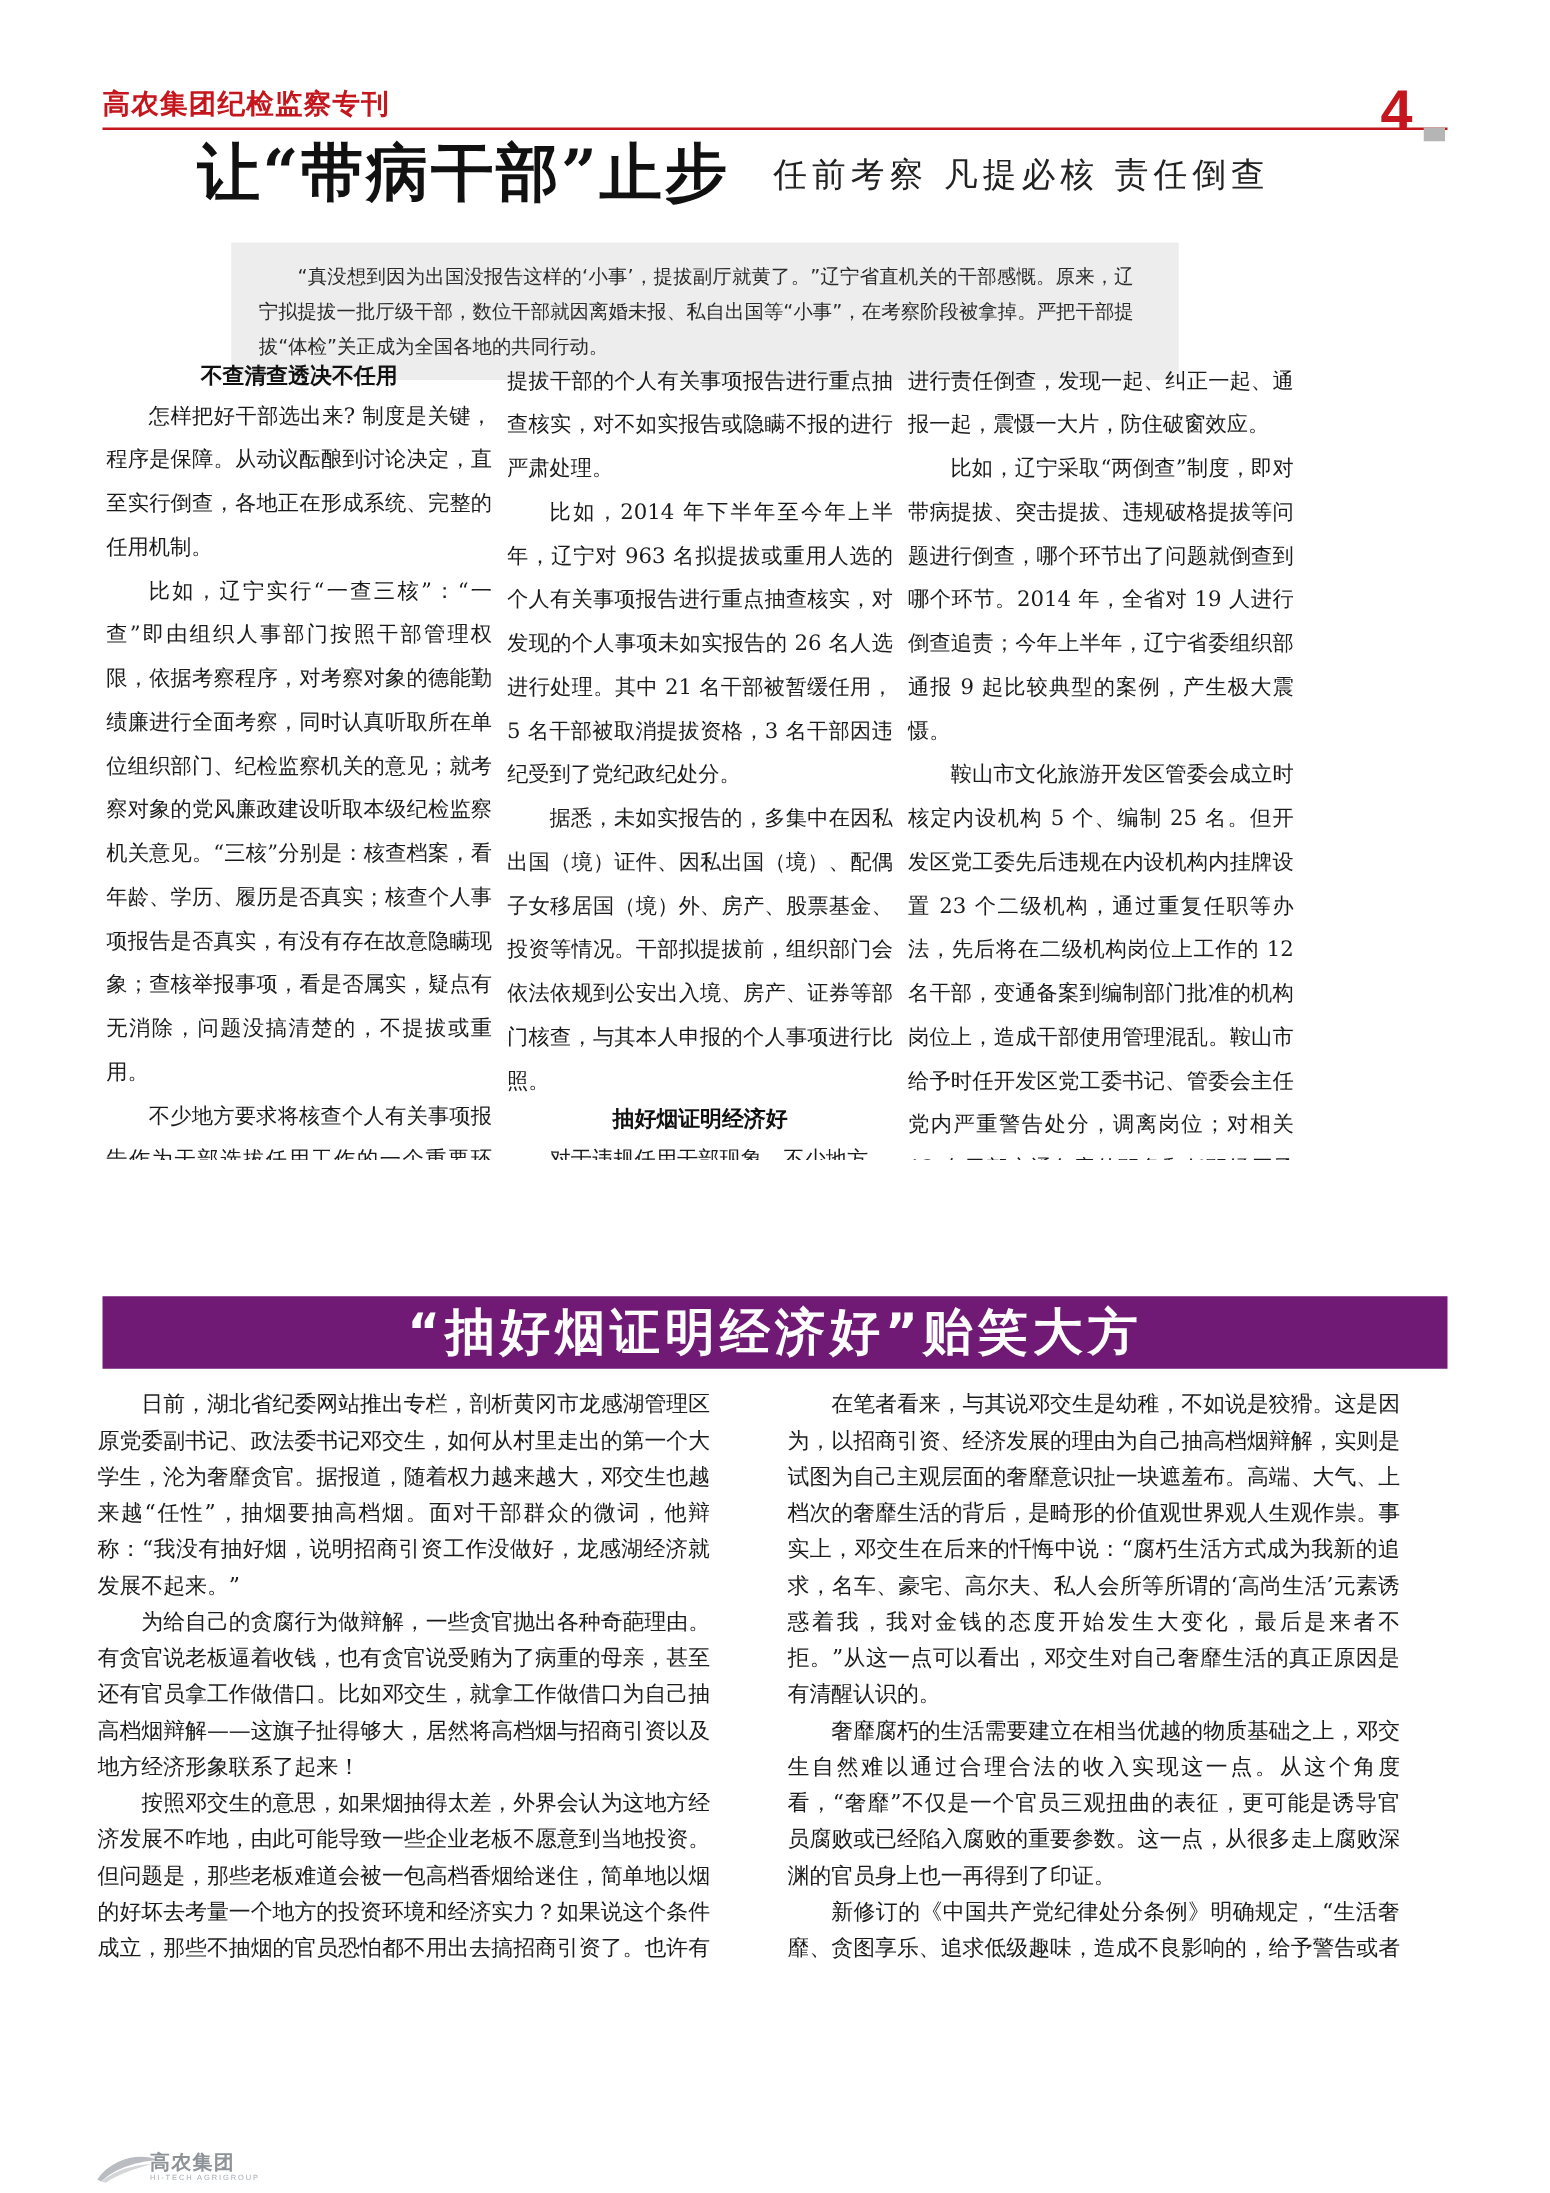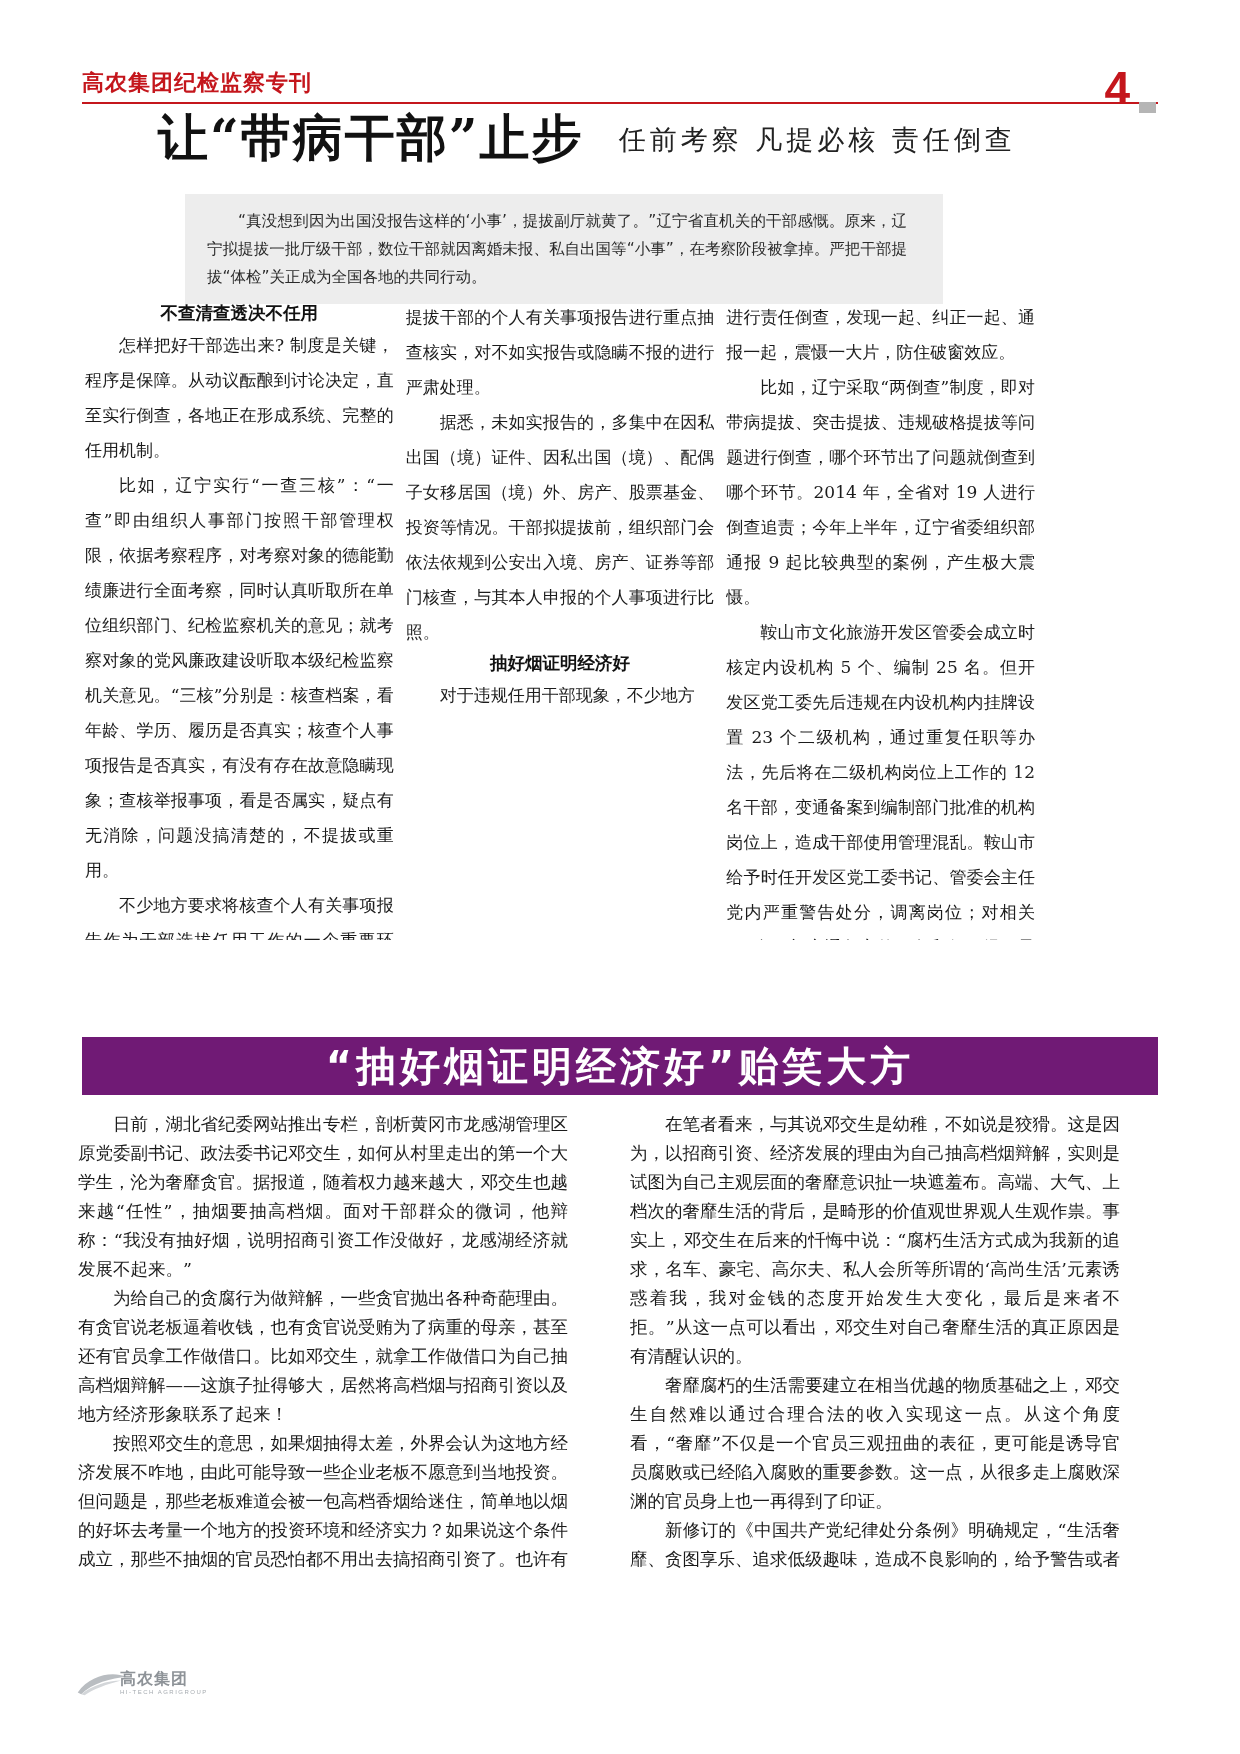--- a/index.html
+++ b/index.html
@@ -57,21 +57,21 @@
   }
   .intro-box p {
     margin: 0;
     font-family: "DejaVu Sans", sans-serif;
     font-size: 15.5px; line-height: 28px;
     text-indent: 2em; text-align: justify;
     color: #2a2a2a;
   }
 
   .columns3 {
-    position: absolute; left: 85px; top: 300px; width: 950px; height: 640px;
+    position: absolute; left: 85px; top: 288px; width: 950px; height: 640px;
     display: flex; gap: 12px;
   }
   .columns3 .col { flex: 1; overflow: hidden; }
 
   .col p.para, .col2 p.para {
     margin: 0; text-indent: 2em; text-align: justify;
     font-size: 17px; line-height: 35px;
   }
   .col p.noindent, .col2 p.noindent { text-indent: 0; }
   .col h3.subhead, .col2 h3.subhead {
@@ -93,21 +93,21 @@
   }
   .columns2 {
     position: absolute; left: 78px; top: 1110px; width: 1042px; height: 460px;
     display: flex; gap: 62px;
   }
   .columns2 .col2 { flex: 1; overflow: hidden; }
   .columns2 p.para { font-size: 17.5px; line-height: 29px; }
 
   
   .footer-logo {
-    position: absolute; left: 76px; top: 1668px;
+    position: absolute; left: 76px; top: 1719px;
     display: flex; align-items: center; gap: 6px;
   }
   .logo-swoosh { width: 52px; height: 30px; }
   .logo-text-wrap { display: flex; flex-direction: column; line-height: 1; margin-left: -14px; }
   .logo-text {
     font-family: "DejaVu Sans", sans-serif;
     font-weight: bold; font-size: 16px; color: #8e9398; letter-spacing: 1px;
   }
   .logo-subtext {
     font-family: "Liberation Sans", sans-serif;
@@ -139,20 +139,21 @@
       <div class="col">
           <h3 class="subhead">不查清查透决不任用</h3>
           <p class="para">怎样把好干部选出来? 制度是关键，程序是保障。从动议酝酿到讨论决定，直至实行倒查，各地正在形成系统、完整的任用机制。</p>
           <p class="para">比如，辽宁实行“一查三核”：“一查”即由组织人事部门按照干部管理权限，依据考察程序，对考察对象的德能勤绩廉进行全面考察，同时认真听取所在单位组织部门、纪检监察机关的意见；就考察对象的党风廉政建设听取本级纪检监察机关意见。“三核”分别是：核查档案，看年龄、学历、履历是否真实；核查个人事项报告是否真实，有没有存在故意隐瞒现象；查核举报事项，看是否属实，疑点有无消除，问题没搞清楚的，不提拔或重用。</p>
           <p class="para">不少地方要求将核查个人有关事项报告作为干部选拔任用工作的一个重要环节，凡未核查的一律不予上会研究；凡是有“毛刺儿”的，不查清查透不任用，尽力把“带病干部”挡住。</p>
           <h3 class="subhead">严肃处理不实和瞒报</h3>
           <p class="para">全国各地各级组织人事部门，对拟</p>
         </div>
       <div class="col">
           <p class="para noindent">提拔干部的个人有关事项报告进行重点抽查核实，对不如实报告或隐瞒不报的进行严肃处理。</p>
+          <p class="para">比如，2014 年下半年至今年上半年，辽宁对 963 名拟提拔或重用人选的个人有关事项报告进行重点抽查核实，对发现的个人事项未如实报告的 26 名人选进行处理。其中 21 名干部被暂缓任用，5 名干部被取消提拔资格，3 名干部因违纪受到了党纪政纪处分。</p>
           <p class="para">据悉，未如实报告的，多集中在因私出国（境）证件、因私出国（境）、配偶子女移居国（境）外、房产、股票基金、投资等情况。干部拟提拔前，组织部门会依法依规到公安出入境、房产、证券等部门核查，与其本人申报的个人事项进行比照。</p>
           <h3 class="subhead">抽好烟证明经济好</h3>
           <p class="para">对于违规任用干部现象，不少地方</p>
         </div>
       <div class="col">
           <p class="para noindent">进行责任倒查，发现一起、纠正一起、通报一起，震慑一大片，防住破窗效应。</p>
           <p class="para">比如，辽宁采取“两倒查”制度，即对带病提拔、突击提拔、违规破格提拔等问题进行倒查，哪个环节出了问题就倒查到哪个环节。2014 年，全省对 19 人进行倒查追责；今年上半年，辽宁省委组织部通报 9 起比较典型的案例，产生极大震慑。</p>
           <p class="para">鞍山市文化旅游开发区管委会成立时核定内设机构 5 个、编制 25 名。但开发区党工委先后违规在内设机构内挂牌设置 23 个二级机构，通过重复任职等办法，先后将在二级机构岗位上工作的 12 名干部，变通备案到编制部门批准的机构岗位上，造成干部使用管理混乱。鞍山市给予时任开发区党工委书记、管委会主任党内严重警告处分，调离岗位；对相关 12 名干部变通备案的职务和任职经历予以纠正。</p>
           <p class="para">“坚持‘三严三实’，持之以恒抓下去，就一定会形成良好的政治生态和从政环境。”一位地方组织部长说出了大家的共识。（来源：人民日报）</p>
         </div>

